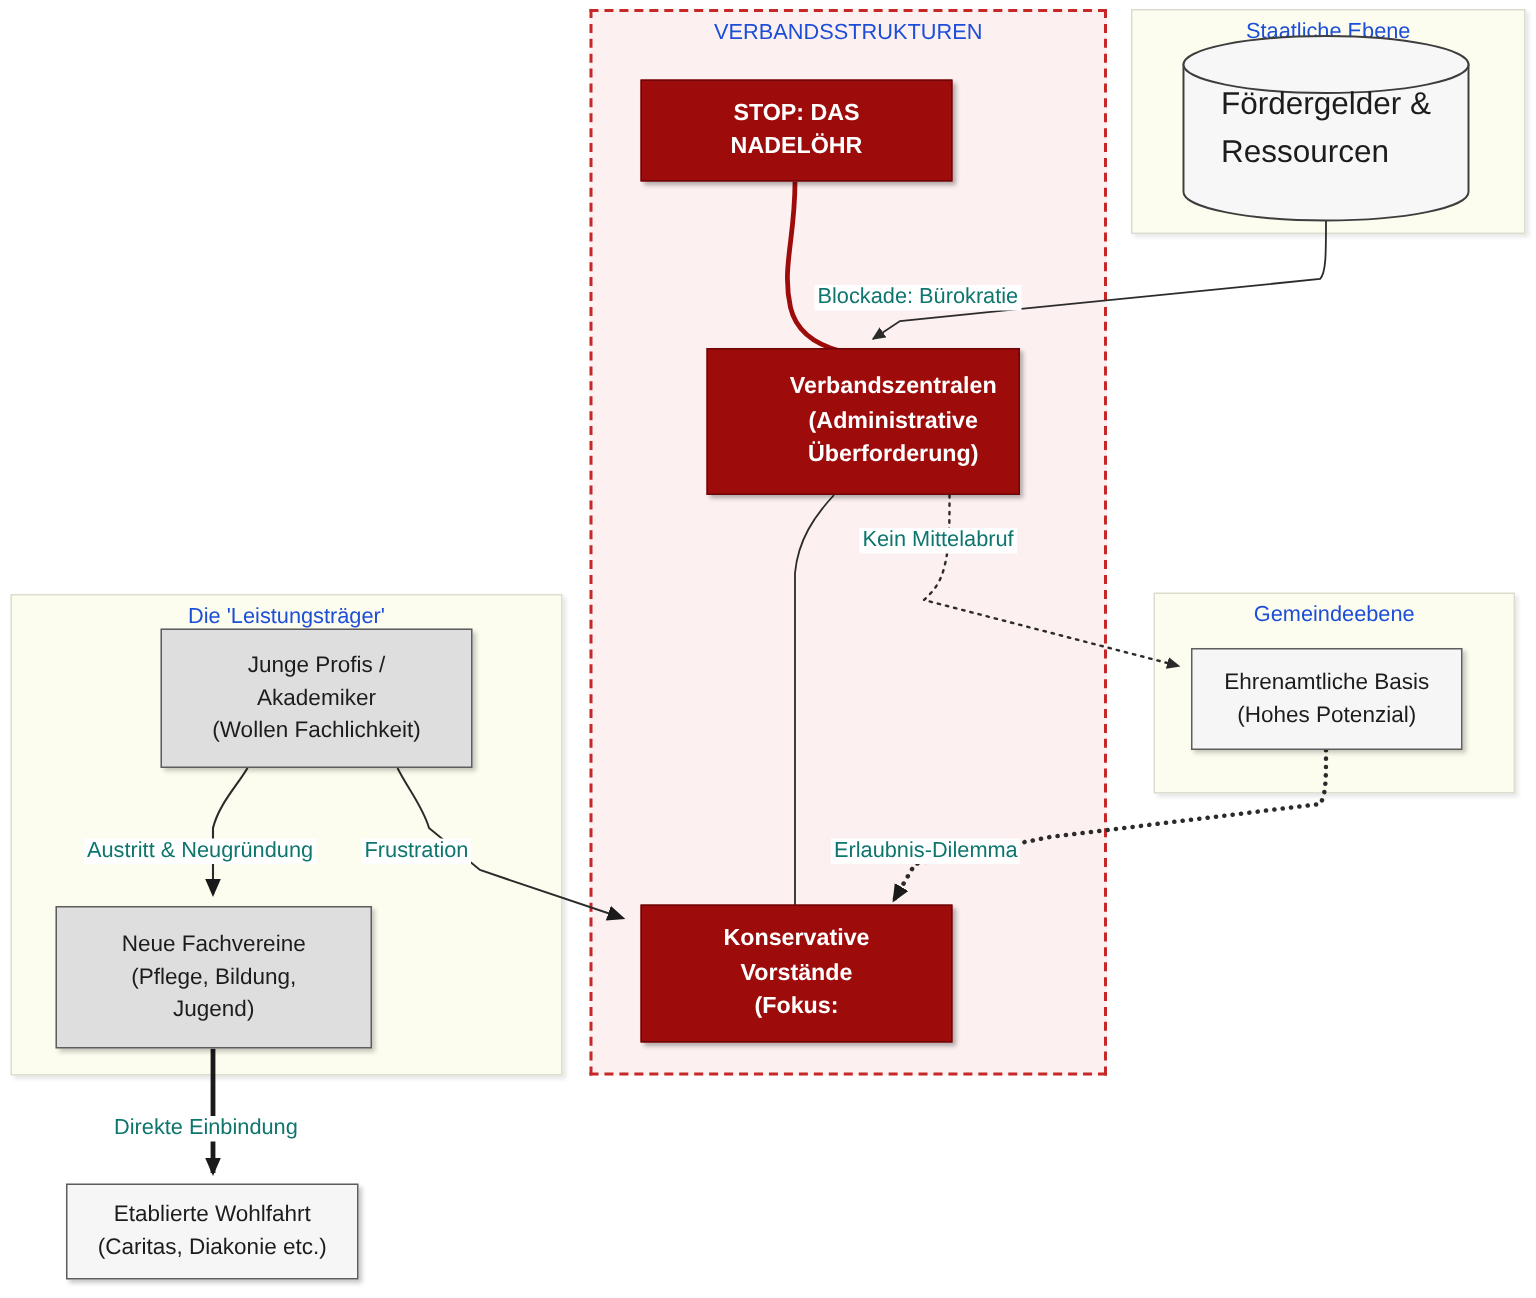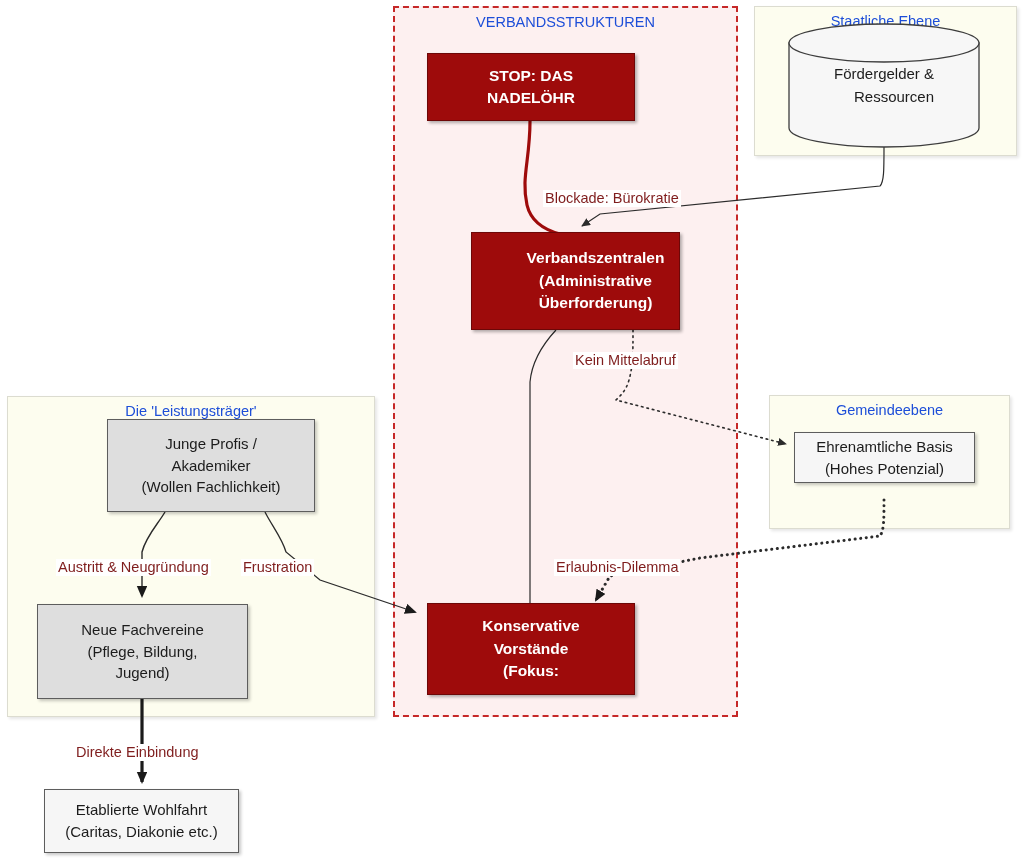--- a/index.html
+++ b/index.html
@@ -17,24 +17,24 @@
   .node span{display:block;padding:0 6px;}
 
   .node.red{background:#9e0b0b;border:1.5px solid #6d0707;color:#ffffff;
             font-weight:bold;font-size:15.5px;box-shadow:2px 2px 3px rgba(0,0,0,.30);}
   .node.grey{background:#dedede;border:1.5px solid #5d5d5d;color:#1c1c1c;
              font-size:15px;box-shadow:2px 2px 3px rgba(0,0,0,.22);}
   .node.plain{background:#f6f6f6;border:1.5px solid #5d5d5d;color:#1c1c1c;
               font-size:15px;box-shadow:2px 2px 3px rgba(0,0,0,.22);}
 
   .cyl{position:absolute;box-sizing:border-box;display:flex;align-items:center;
-       justify-content:center;text-align:right;font-size:15px;line-height:1.5;color:#1c1c1c;}
+       justify-content:center;text-align:left;font-size:21px;line-height:1.5;color:#1c1c1c;}
   .cyl .cyl-text{position:relative;z-index:3;}
 
-  .edge-label{position:absolute;background:#ffffff;font-size:14.5px;color:#7f1d1d;
+  .edge-label{position:absolute;background:#ffffff;font-size:14.5px;color:#0f766e;
               white-space:nowrap;padding:0 2px;line-height:1.2;}
 </style>
 </head>
 <body>
 
 <div id="canvas">
 
   <div class="cluster" style="left:393px;top:6px;width:345px;height:711px;background:#fdf0f0;
               border:2px dashed #c62828;">
     <div class="cluster-label" style="top:6px;font-weight:normal;">VERBANDSSTRUKTUREN</div>
@@ -133,21 +133,21 @@
     </span>
   </div>
 
   <div class="node plain" style="left:44px;top:789px;width:195px;height:64px;">
     <span>
       <span style="display: block;">Etablierte Wohlfahrt</span>
       <span style="display: block;">(Caritas, Diakonie etc.)</span>
     </span>
   </div>
 
-  <div class="node plain" style="left:794px;top:432px;width:181px;height:51px;">
+  <div class="node plain" style="left:794px;top:432px;width:181px;height:68px;">
     <span>
       <span style="display: block;">Ehrenamtliche Basis</span>
       <span style="display: block;">(Hohes Potenzial)</span>
     </span>
   </div>
 
   <div class="edge-label" style="left:543px;top:190px;">Blockade: Bürokratie</div>
 
   <div class="edge-label" style="left:573px;top:352px;">Kein Mittelabruf</div>
 

